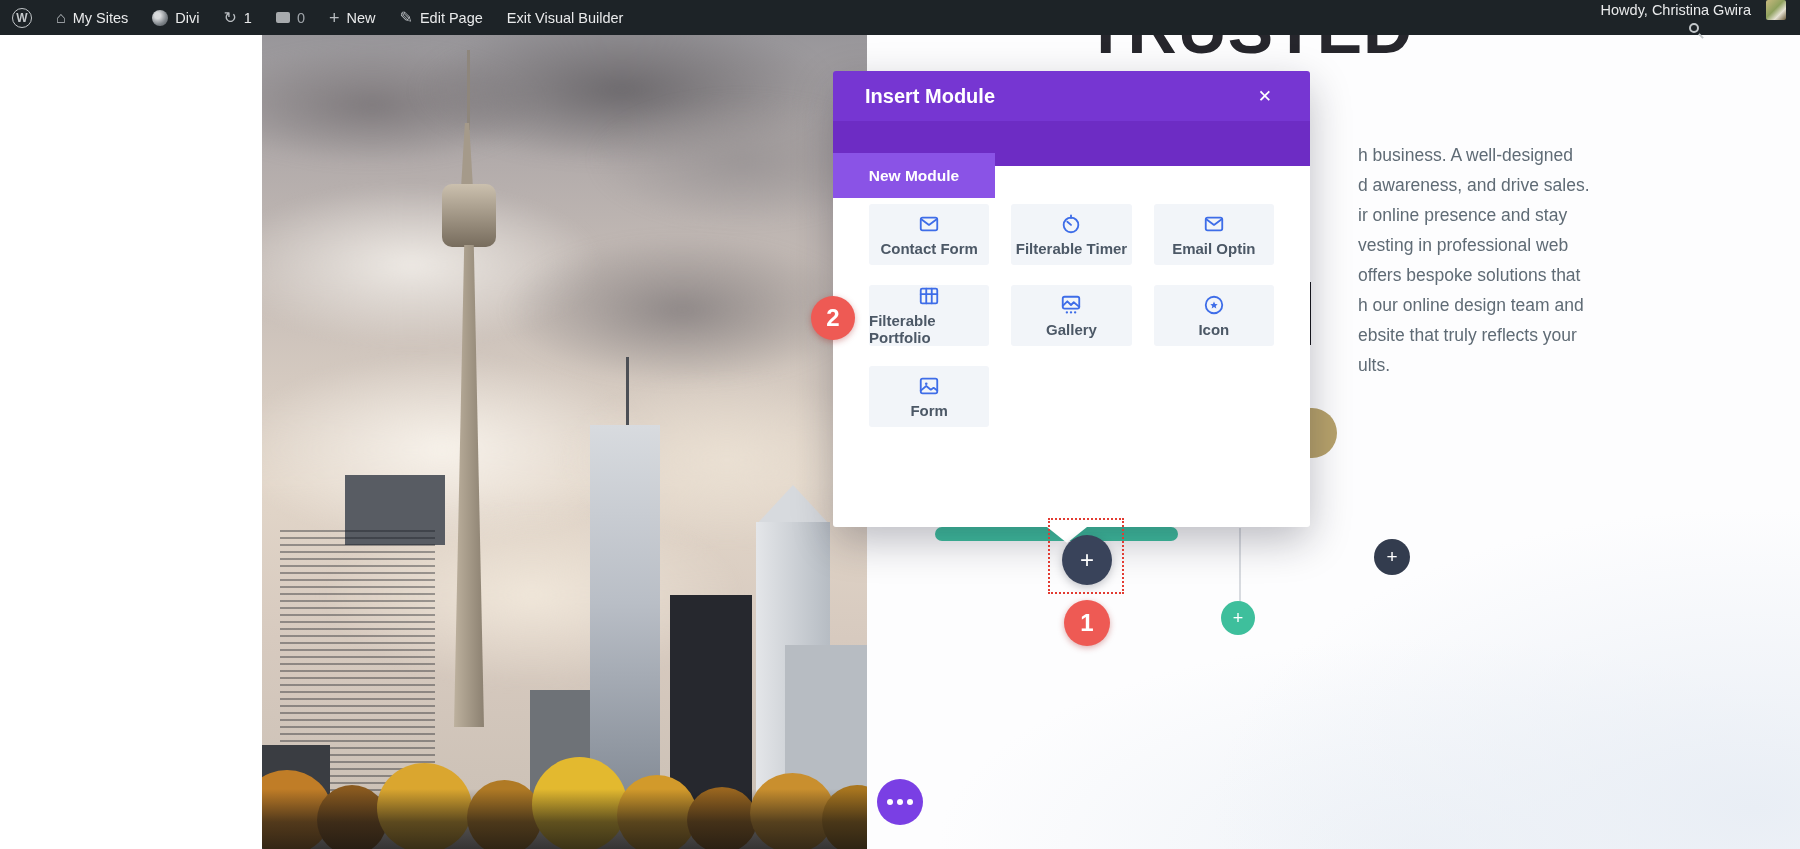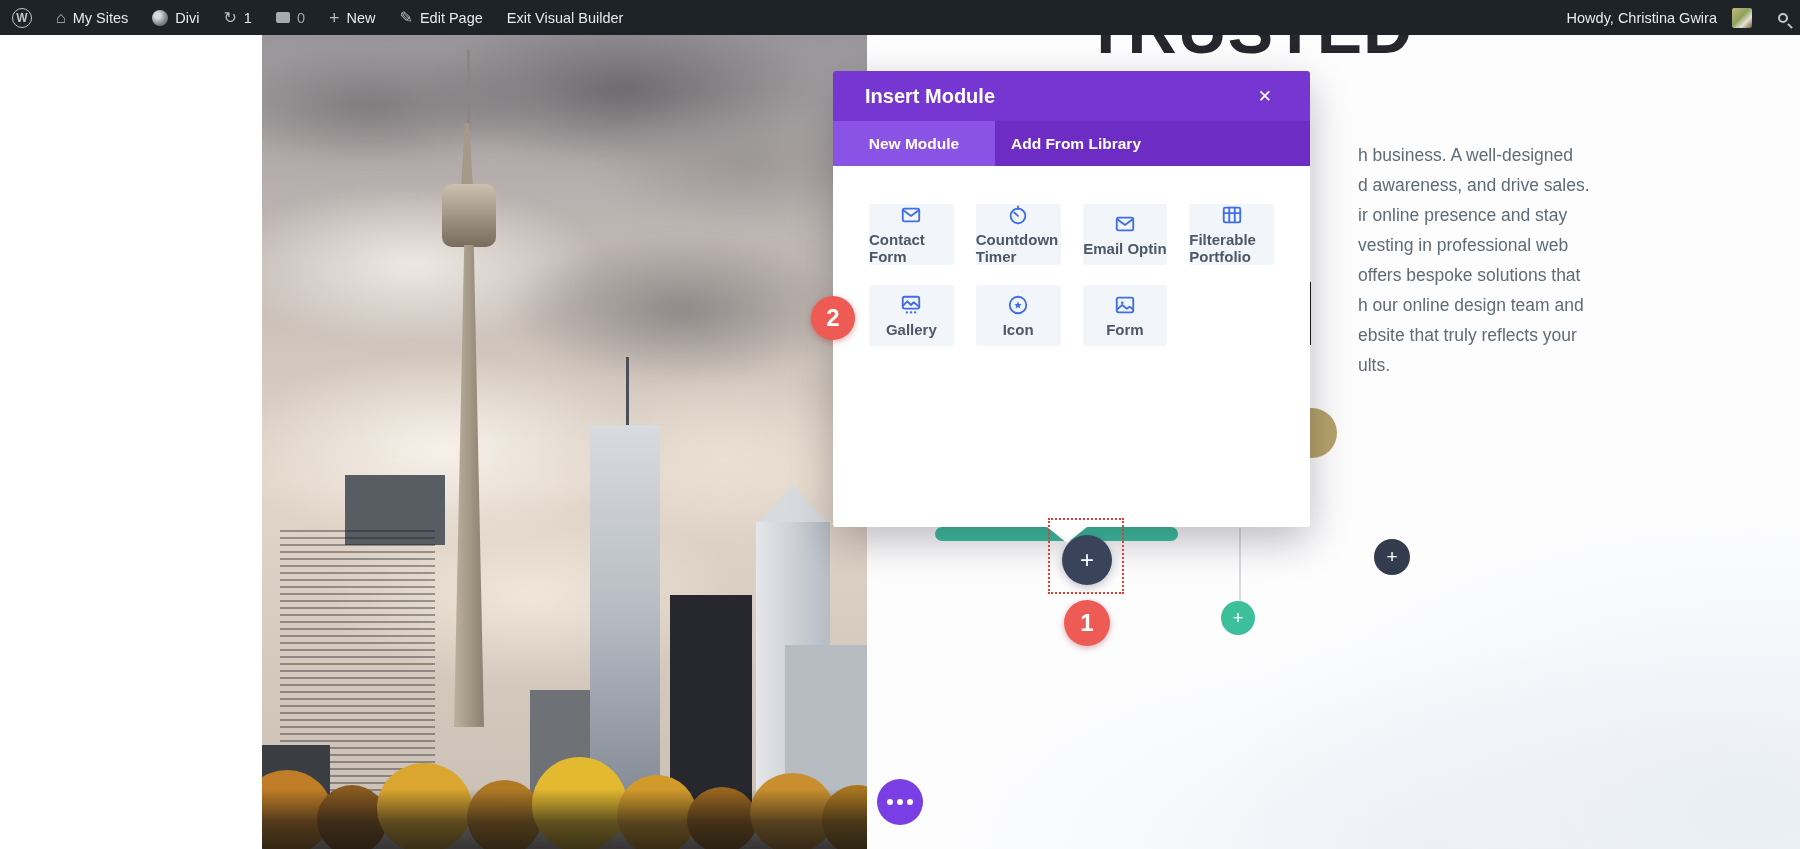--- a/index.html
+++ b/index.html
@@ -8,21 +8,21 @@
   #stage { position:relative; width:1800px; height:849px; overflow:hidden; background:#fff; }
   .abs { position:absolute; }
 
   
   #adminbar { left:0; top:0; width:1800px; height:35px; background:#1d2327; z-index:60;
               display:flex; align-items:center; color:#e9eaeb; font-size:14.5px; }
   .ab-left { display:flex; align-items:center; height:100%; }
   .ab-item { display:flex; align-items:center; gap:7px; padding:0 12px; height:100%; cursor:pointer; white-space:nowrap; }
   .ab-ico { color:#b9bdc1; font-size:16px; line-height:1; }
   .ab-dim { color:#9ea3a8; }
-  .ab-right { margin-left:auto; display:flex; align-items:center; height:100%; }
+  .ab-right { margin-left:auto; display:flex; align-items:center; height:100%;flex-direction:column; }
   .wp-logo { width:20px; height:20px; border:1.6px solid #c3c7ca; border-radius:50%;
              display:flex; align-items:center; justify-content:center; color:#c3c7ca;
              font-size:12px; font-weight:700; }
   .divi-dot { width:16px; height:16px; border-radius:50%; background:radial-gradient(circle at 35% 35%, #d8dadc 20%, #7e8489 60%, #4a4f54); }
   .bubble { width:14px; height:11px; background:#a7aaad; border-radius:2px; position:relative; }
   .bubble:after { content:""; position:absolute; left:2px; bottom:-4px; border:4px solid transparent; border-top-color:#a7aaad; border-left-width:2px; border-right-width:2px; }
   .avatar { width:20px; height:20px; border-radius:2px; margin:0 10px 0 8px;
             background:linear-gradient(135deg,#c8b97f 0%,#8fa15e 45%,#e6e2d3 70%,#6b5b3a 100%); }
   .mag { width:10px; height:10px; border:2px solid #c3c7ca; border-radius:50%; position:relative; }
   .mag:after { content:""; position:absolute; width:2px; height:6px; background:#c3c7ca; left:9px; top:8px; transform:rotate(-45deg); }
@@ -68,24 +68,24 @@
 
   
   #modal { left:833px; top:71px; width:477px; height:456px; z-index:20; border-radius:12px;
            box-shadow:0 14px 40px rgba(20,20,40,.28); background:#fff; }
   #modal-header { position:relative; height:50px; background:#7636d2; border-radius:3px 3px 0 0;
                   display:flex; align-items:center; padding:0 32px; }
   #modal-title { color:#fff; font-size:20px; font-weight:700; }
   #modal-close { margin-left:auto; color:#fff; font-size:17px; cursor:pointer; padding:4px 6px; }
   #modal-tabs { display:flex; height:45px; background:#6d2cc4; }
   .tab { width:162px; height:45px; display:flex; align-items:center; justify-content:center;
-         color:#fff; font-size:15.5px; font-weight:700; cursor:pointer; }
+         color:#fff; font-size:15.5px; font-weight:700; cursor:pointer;margin-top:32px; }
   .tab.active { background:#8a53e6; }
   #modal-body { padding:38px 36px 0 36px; background:#fff; height:361px; border-radius:0 0 3px 3px; }
-  #module-grid { display:grid; grid-template-columns:1fr 1fr 1fr 1fr; column-gap:22px; row-gap:20px; }
+  #module-grid { display:grid; grid-template-columns:1fr 1fr 1fr; column-gap:22px; row-gap:20px; }
   .module-btn { position:relative; height:61px; background:#f2f5f9; border-radius:3px; cursor:pointer;
                 display:flex; flex-direction:column; align-items:center; justify-content:center; gap:5px; }
   .module-btn svg { display:block; }
   .module-label { color:#4c5866; font-size:15px; font-weight:600; }
   #step2-ring { position:absolute; left:-11px; top:-10px; right:-16px; bottom:-12px;
                 border:2px dotted #e23b32; pointer-events:none; }
 
   
   #canvas-wash { left:867px; top:35px; width:933px; height:814px; z-index:0;
                  background:radial-gradient(900px 500px at 95% 95%, #e9eef5 0%, rgba(255,255,255,0) 60%),
@@ -193,21 +193,21 @@
           </svg>
           <span class="module-label">Contact Form</span>
         </div>
 
         <div class="module-btn">
           <svg width="22" height="22" viewBox="0 0 24 24" fill="none" stroke="#3e6de8" stroke-width="2" stroke-linecap="round" stroke-linejoin="round">
             <circle cx="12" cy="13" r="8"></circle>
               <path d="M12 13L8 9.5"></path>
               <path d="M12 2.5v3"></path>
           </svg>
-          <span class="module-label">Countdown Timer</span>
+          <span class="module-label">Filterable Timer</span>
         </div>
 
 
         <div class="module-btn">
           <svg width="22" height="22" viewBox="0 0 24 24" fill="none" stroke="#3e6de8" stroke-width="2" stroke-linecap="round" stroke-linejoin="round">
             <rect x="3" y="5" width="18" height="14" rx="2"></rect>
               <path d="M4 7l8 6 8-6"></path>
           </svg>
           <span class="module-label">Email Optin</span>
         </div>

